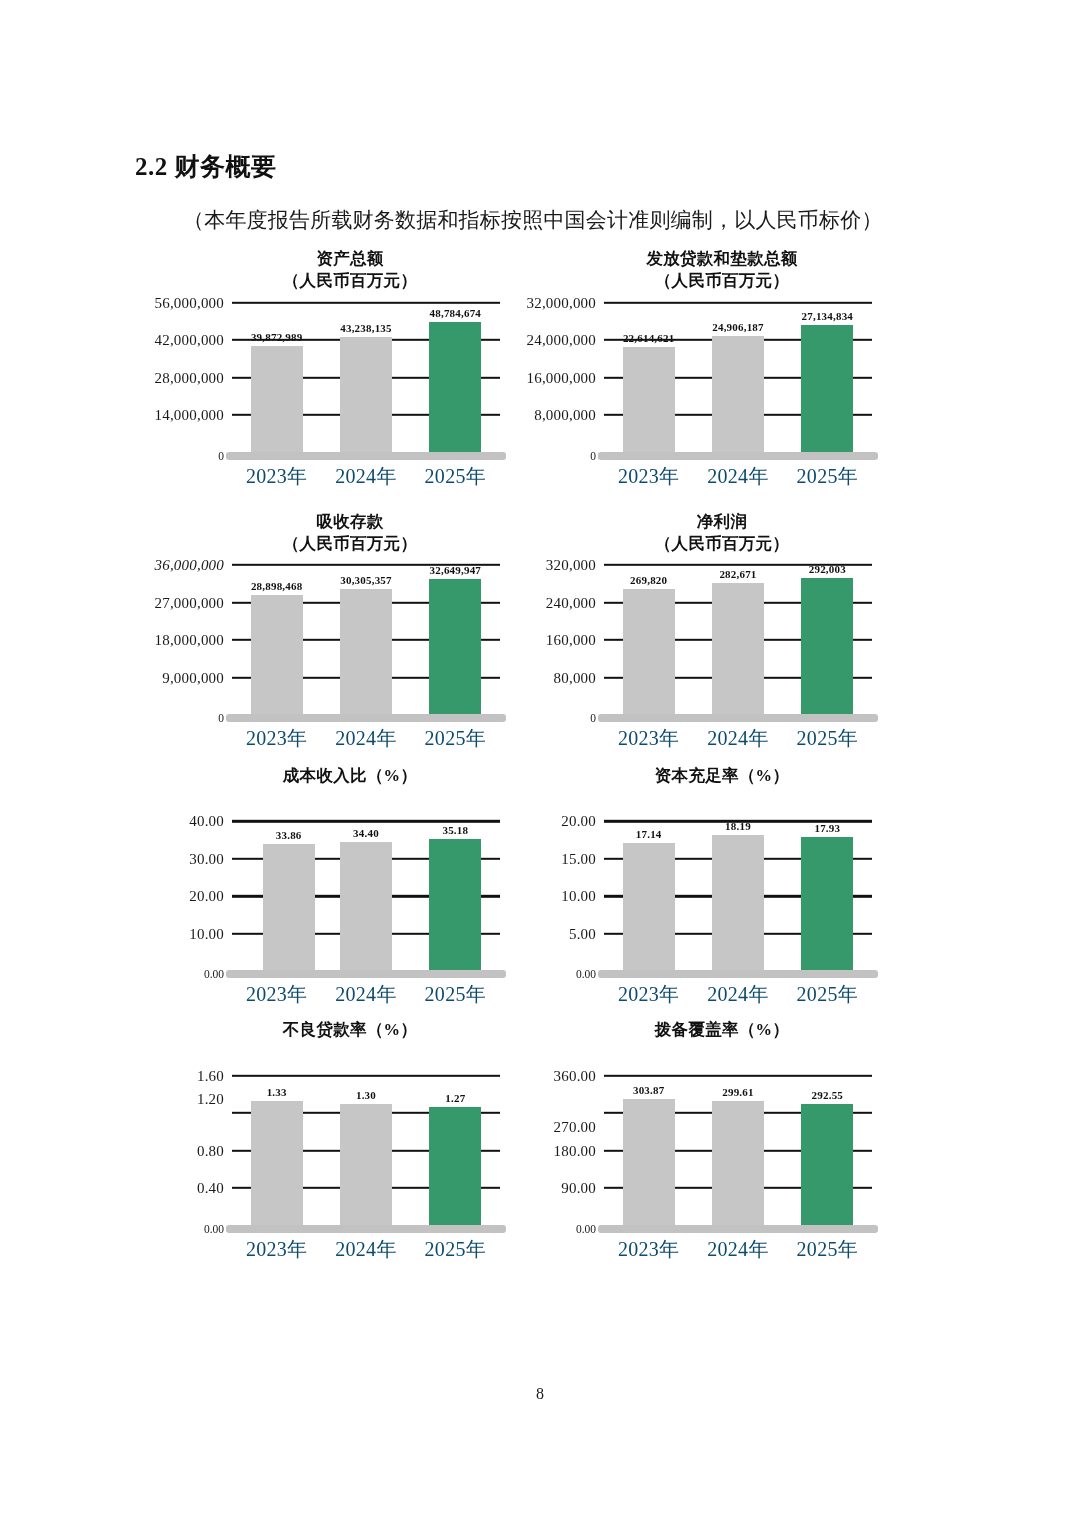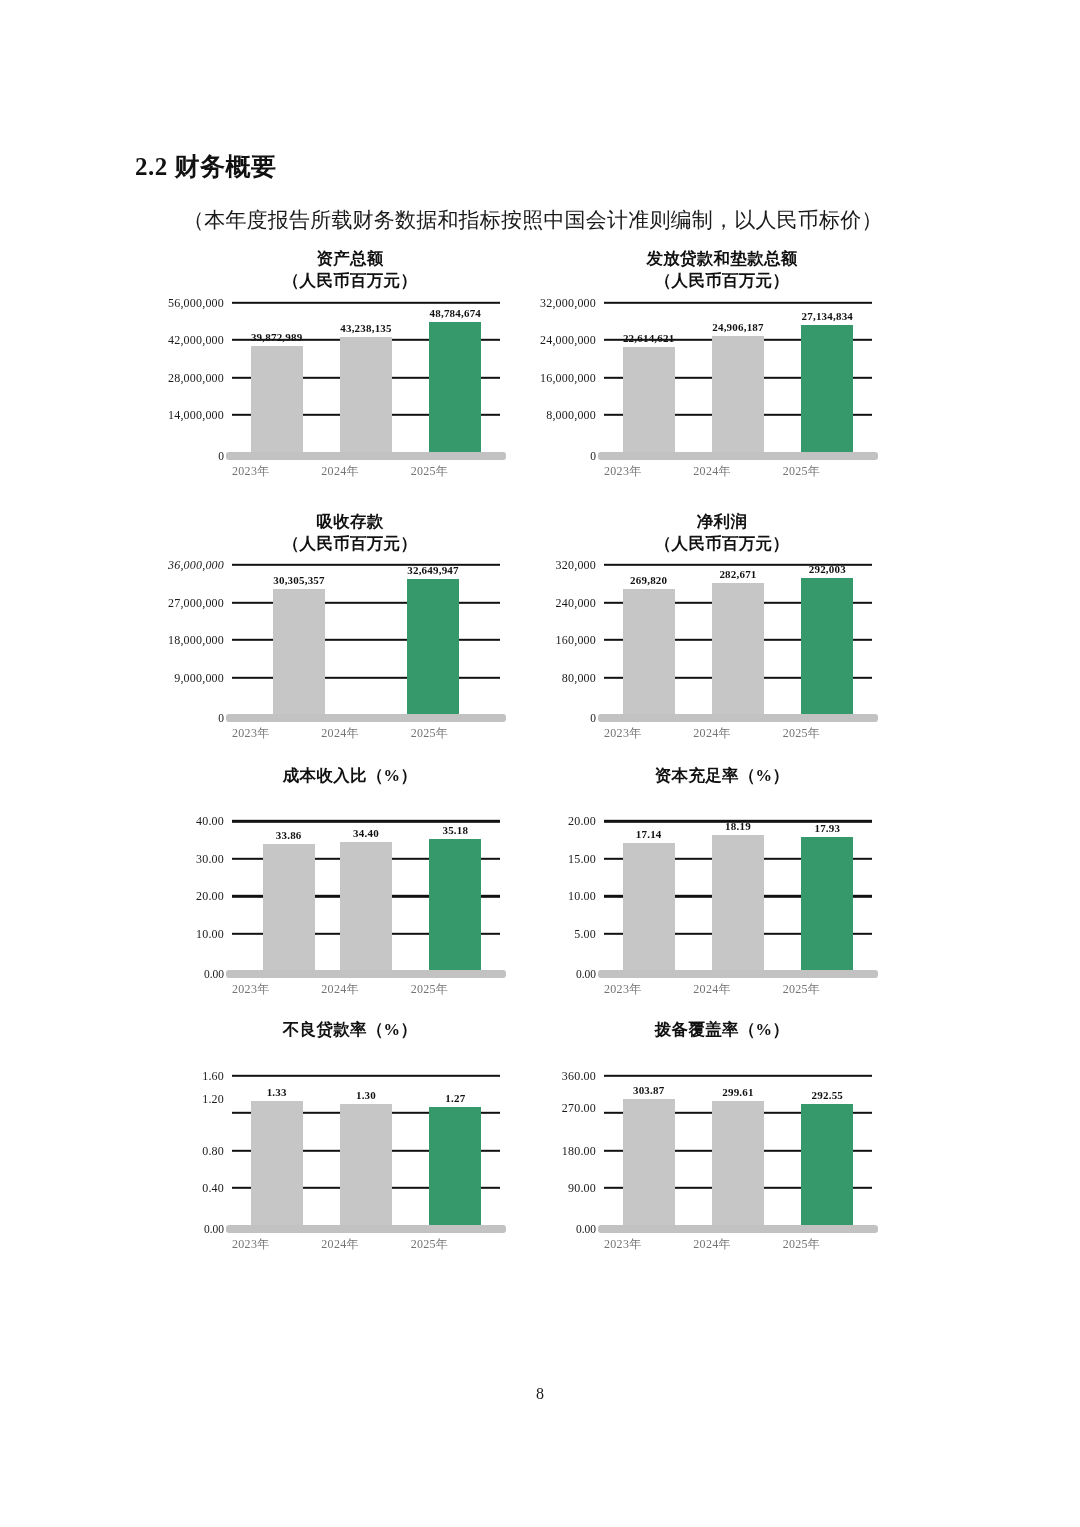--- a/index.html
+++ b/index.html
@@ -64,21 +64,21 @@
   }
   .y-axis{
     position:absolute;
     left:0;top:0;
     width:78px;height:150px;
   }
   .y-tick{
     position:absolute;
     right:4px;
     transform:translateY(-50%);
-    font-size:12px;
+    font-size:15px;
     color:#1a1a1a;
     white-space:nowrap;
     letter-spacing:0.2px;
   }
   .plot{
     position:absolute;
     left:82px;top:0;
     width:268px;height:150px;
   }
   .gridline{
@@ -142,22 +142,23 @@
     color:#1a1a1a;
   }
   .x-axis{
     position:absolute;
     left:82px;top:160px;
     width:268px;
     display:flex;
   }
   .x-tick{
     width:33.33%;
-    font-size:12px;
-    color:#737373;
+    text-align:center;
+    font-size:20px;
+    color:#0c4a6e;
     letter-spacing:0.3px;
   }
   .page-number{
     position:absolute;
     left:0;right:0;
     top:1385px;
     text-align:center;
     font-size:16px;
     color:#1a1a1a;
   }
@@ -267,20 +268,25 @@
               <div class="y-tick" style="top: 0px; font-style: italic;">36,000,000</div>
               <div class="zero-label">0</div>
             </div>
             <div class="plot">
               <div class="gridline" style="top: 112.5px;"></div>
               <div class="gridline" style="top: 75px;"></div>
               <div class="gridline" style="top: 37.5px;"></div>
               <div class="gridline" style="top: 0px;"></div>
               <div class="bars">
                 <div class="bar-slot">
+                  <div class="bar" style="height: 120.41px;">
+                    <div class="bar-label">28,898,468</div>
+                  </div>
+                </div>
+                <div class="bar-slot">
                   <div class="bar" style="height: 126.272px;">
                     <div class="bar-label">30,305,357</div>
                   </div>
                 </div>
                 <div class="bar-slot">
                   <div class="bar highlight" style="height: 136.041px;">
                     <div class="bar-label">32,649,947</div>
                   </div>
                 </div>
               </div>
@@ -460,21 +466,21 @@
               <div class="x-tick">2025年</div>
             </div>
           </div>
         </div>
         <div class="chart-cell right">
           <div class="chart-title" style="padding-bottom: 24px;"><span>拨备覆盖率（%）</span></div>
           <div class="plot-wrap">
             <div class="y-axis">
               <div class="y-tick" style="top: 112.5px;">90.00</div>
               <div class="y-tick" style="top: 75px;">180.00</div>
-              <div class="y-tick" style="top: 32px;">270.00</div>
+              <div class="y-tick" style="top: 51px;">270.00</div>
               <div class="y-tick" style="top: 0px;">360.00</div>
               <div class="zero-label">0.00</div>
             </div>
             <div class="plot">
               <div class="gridline" style="top: 112.5px;"></div>
               <div class="gridline" style="top: 75px;"></div>
               <div class="gridline" style="top: 37.5px;"></div>
               <div class="gridline" style="top: 0px;"></div>
               <div class="bars">
                 <div class="bar-slot">

